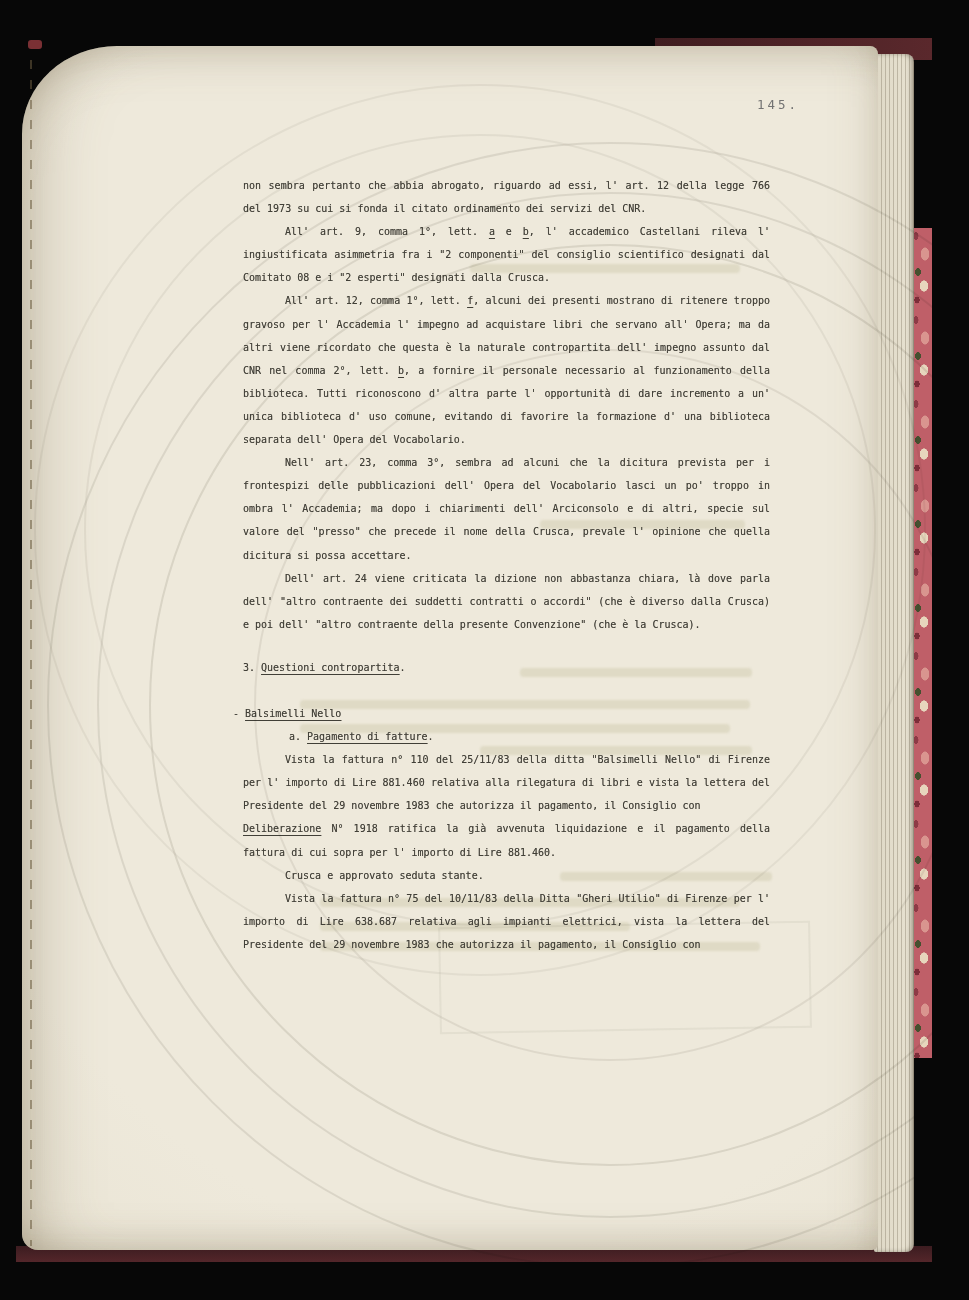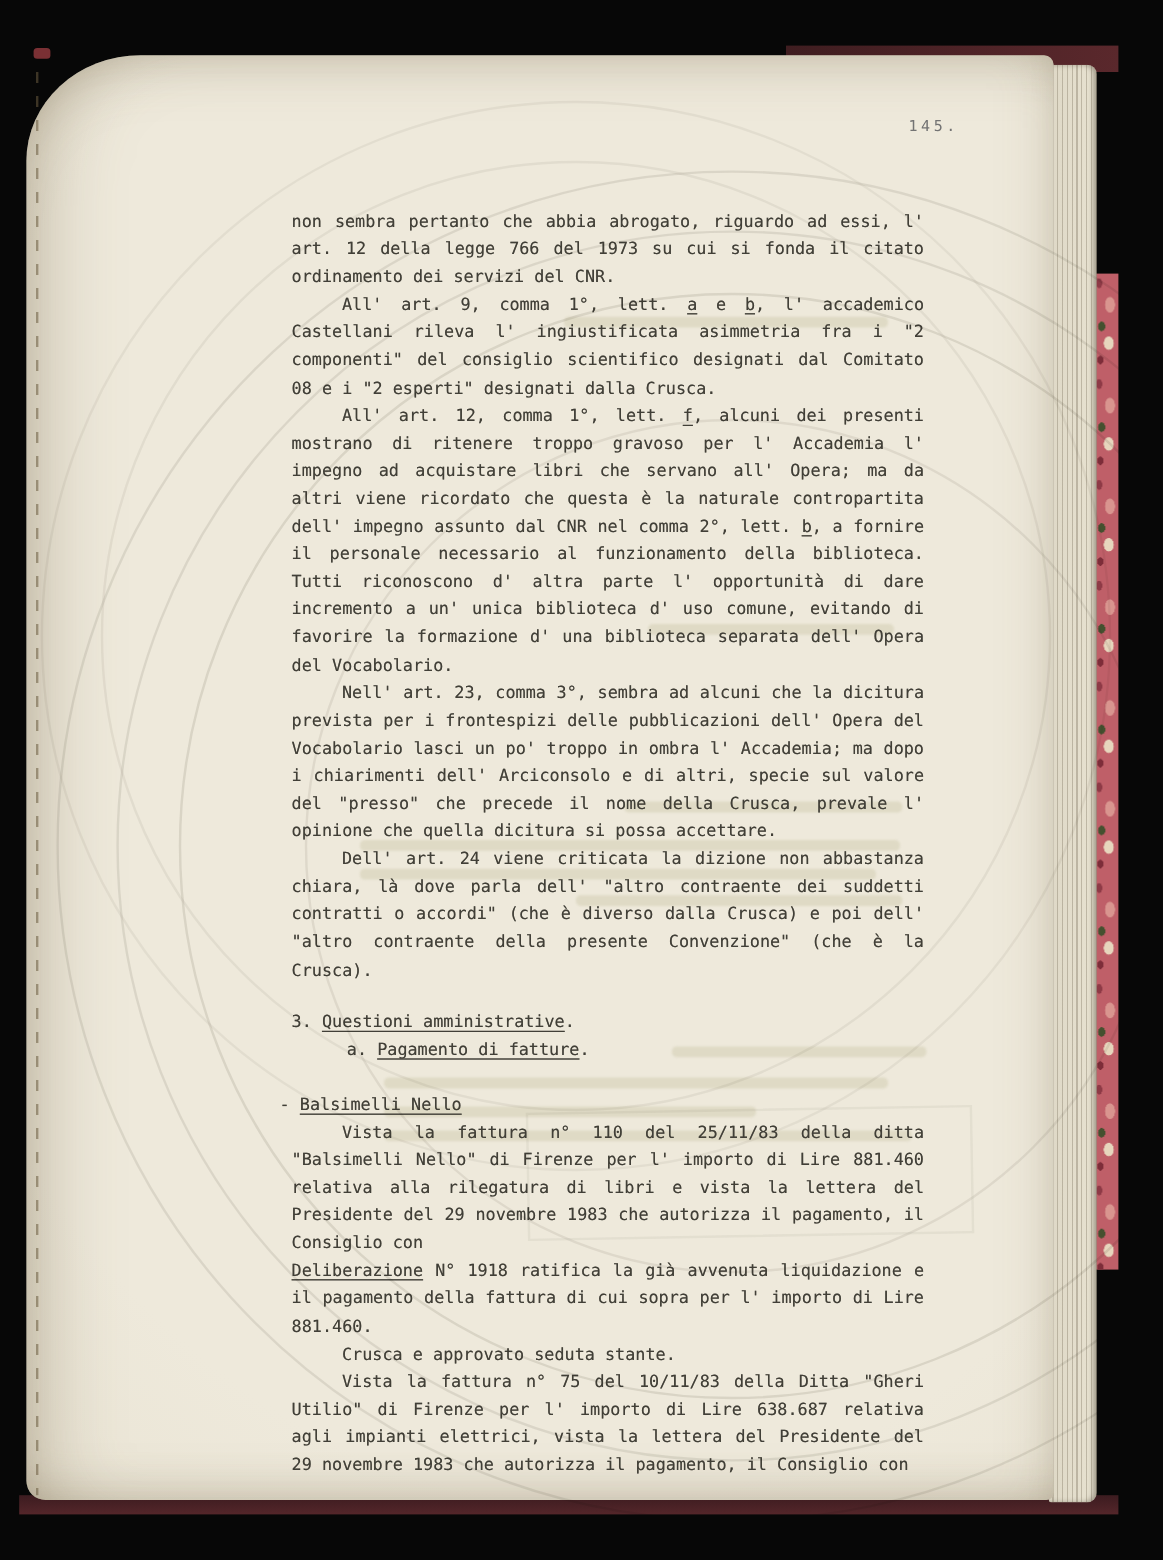--- a/index.html
+++ b/index.html
@@ -52,21 +52,21 @@
   .wm{position:absolute;left:0;top:0;mix-blend-mode:multiply;opacity:.6;pointer-events:none;}
 
   
   .ghost{position:absolute;height:9px;border-radius:4px;background:rgba(166,158,110,.20);filter:blur(1.1px);}
 
   
   .page-number{position:absolute;left:757px;top:97px;font-size:12.5px;letter-spacing:3px;color:#737373;}
 
   
   .text-block{position:absolute;left:243px;top:174px;width:527px;
-    font-size:14px;line-height:23.1px;color:#413f37;
+    font-size:10px;line-height:23.1px;color:#413f37;
     text-shadow:0 0 .4px rgba(62,60,52,.55);}
   .blk{margin:0;text-align:justify;}
   .blk.indent{text-indent:42px;}
   .blk.h1{margin-top:20px;text-align:left;}
   .blk.h2{margin-left:46px;text-align:left;}
   .blk.item{margin-top:23px;margin-left:-10px;text-align:left;}
   .u{text-decoration:underline;text-underline-offset:3px;text-decoration-thickness:1px;}
 </style>
 </head>
 <body>
@@ -99,23 +99,23 @@
   <div class="stitch"></div>
 
   <div class="page-number">145.</div>
 
   <div class="text-block">
       <div class="blk p"><span>non sembra pertanto che abbia abrogato, riguardo ad essi, l' art. 12 della legge 766 del 1973 su cui si fonda il citato ordinamento dei servizi del CNR.</span></div>
       <div class="blk p indent"><span>All' art. 9, comma 1°, lett. </span><span class="u">a</span><span> e </span><span class="u">b</span><span>, l' accademico Castellani rileva l' ingiustificata asimmetria fra i "2 componenti" del consiglio scientifico designati dal Comitato 08 e i "2 esperti" designati dalla Crusca.</span></div>
       <div class="blk p indent"><span>All' art. 12, comma 1°, lett. </span><span class="u">f</span><span>, alcuni dei presenti mostrano di ritenere troppo gravoso per l' Accademia l' impegno ad acquistare libri che servano all' Opera; ma da altri viene ricordato che questa è la naturale contropartita dell' impegno assunto dal CNR nel comma 2°, lett. </span><span class="u">b</span><span>, a fornire il personale necessario al funzionamento della biblioteca. Tutti riconoscono d' altra parte l' opportunità di dare incremento a un' unica biblioteca d' uso comune, evitando di favorire la formazione d' una biblioteca separata dell' Opera del Vocabolario.</span></div>
       <div class="blk p indent"><span>Nell' art. 23, comma 3°, sembra ad alcuni che la dicitura prevista per i frontespizi delle pubblicazioni dell' Opera del Vocabolario lasci un po' troppo in ombra l' Accademia; ma dopo i chiarimenti dell' Arciconsolo e di altri, specie sul valore del "presso" che precede il nome della Crusca, prevale l' opinione che quella dicitura si possa accettare.</span></div>
       <div class="blk p indent"><span>Dell' art. 24 viene criticata la dizione non abbastanza chiara, là dove parla dell' "altro contraente dei suddetti contratti o accordi" (che è diverso dalla Crusca) e poi dell' "altro contraente della presente Convenzione" (che è la Crusca).</span></div>
-      <div class="blk h1"><span>3.  </span><span class="u">Questioni amministrative</span><span>.</span></div>
+      <div class="blk h1"><span>3.  </span><span class="u">Questioni contropartita</span><span>.</span></div>
+      <div class="blk item"><span>- </span><span class="u">Balsimelli Nello</span></div>
       <div class="blk h2"><span>a.  </span><span class="u">Pagamento di fatture</span><span>.</span></div>
-      <div class="blk item"><span>- </span><span class="u">Balsimelli Nello</span></div>
       <div class="blk p indent"><span>Vista la fattura n° 110 del 25/11/83 della ditta "Balsimelli Nello" di Firenze per l' importo di Lire 881.460 relativa alla rilegatura di libri e vista la lettera del Presidente del 29 novembre 1983 che autorizza il pagamento, il Consiglio con</span></div>
       <div class="blk p"><span class="u">Deliberazione</span><span> N° 1918 ratifica la già avvenuta liquidazione e il pagamento della fattura di cui sopra per l' importo di Lire 881.460.</span></div>
       <div class="blk p indent"><span>Crusca e approvato seduta stante.</span></div>
       <div class="blk p indent"><span>Vista la fattura n° 75 del 10/11/83 della Ditta "Gheri Utilio" di Firenze per l' importo di Lire 638.687 relativa agli impianti elettrici, vista la lettera del Presidente del 29 novembre 1983 che autorizza il pagamento, il Consiglio con</span></div>
     </div>
 
   <svg class="wm" width="969" height="1300" viewBox="0 0 969 1300">
     <g fill="none" stroke="#8f8c82" stroke-width="2">
       <circle cx="610" cy="705" r="355" opacity=".26"></circle>
       <circle cx="610" cy="705" r="460" opacity=".34"></circle>

